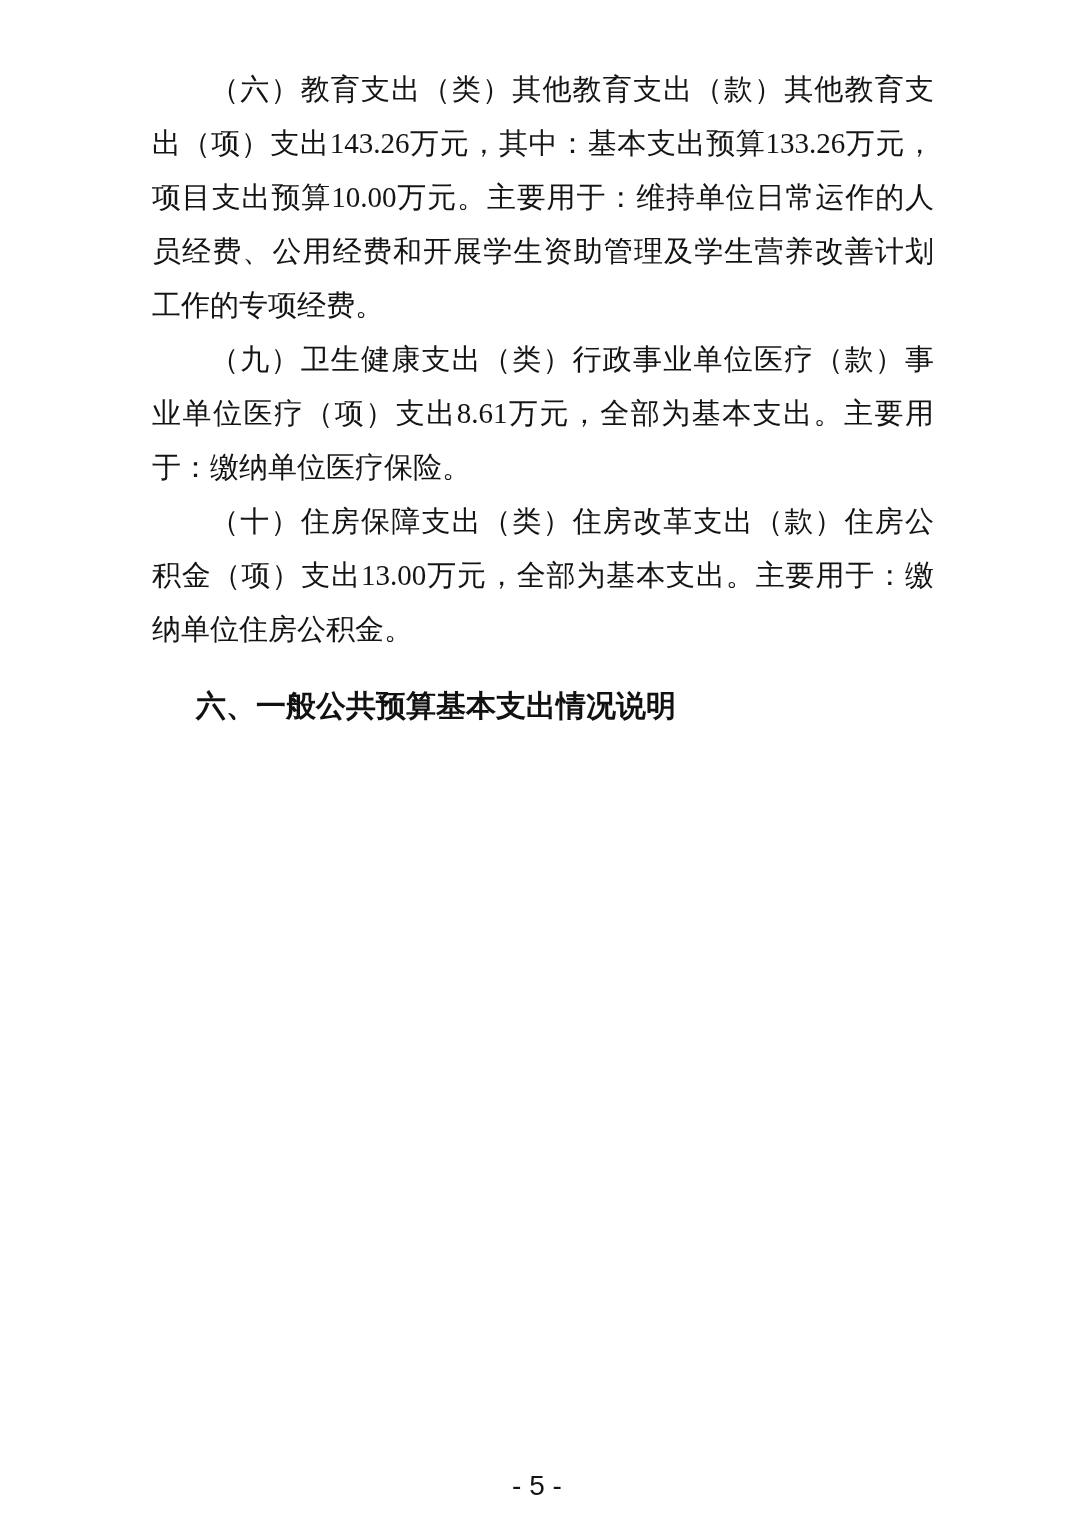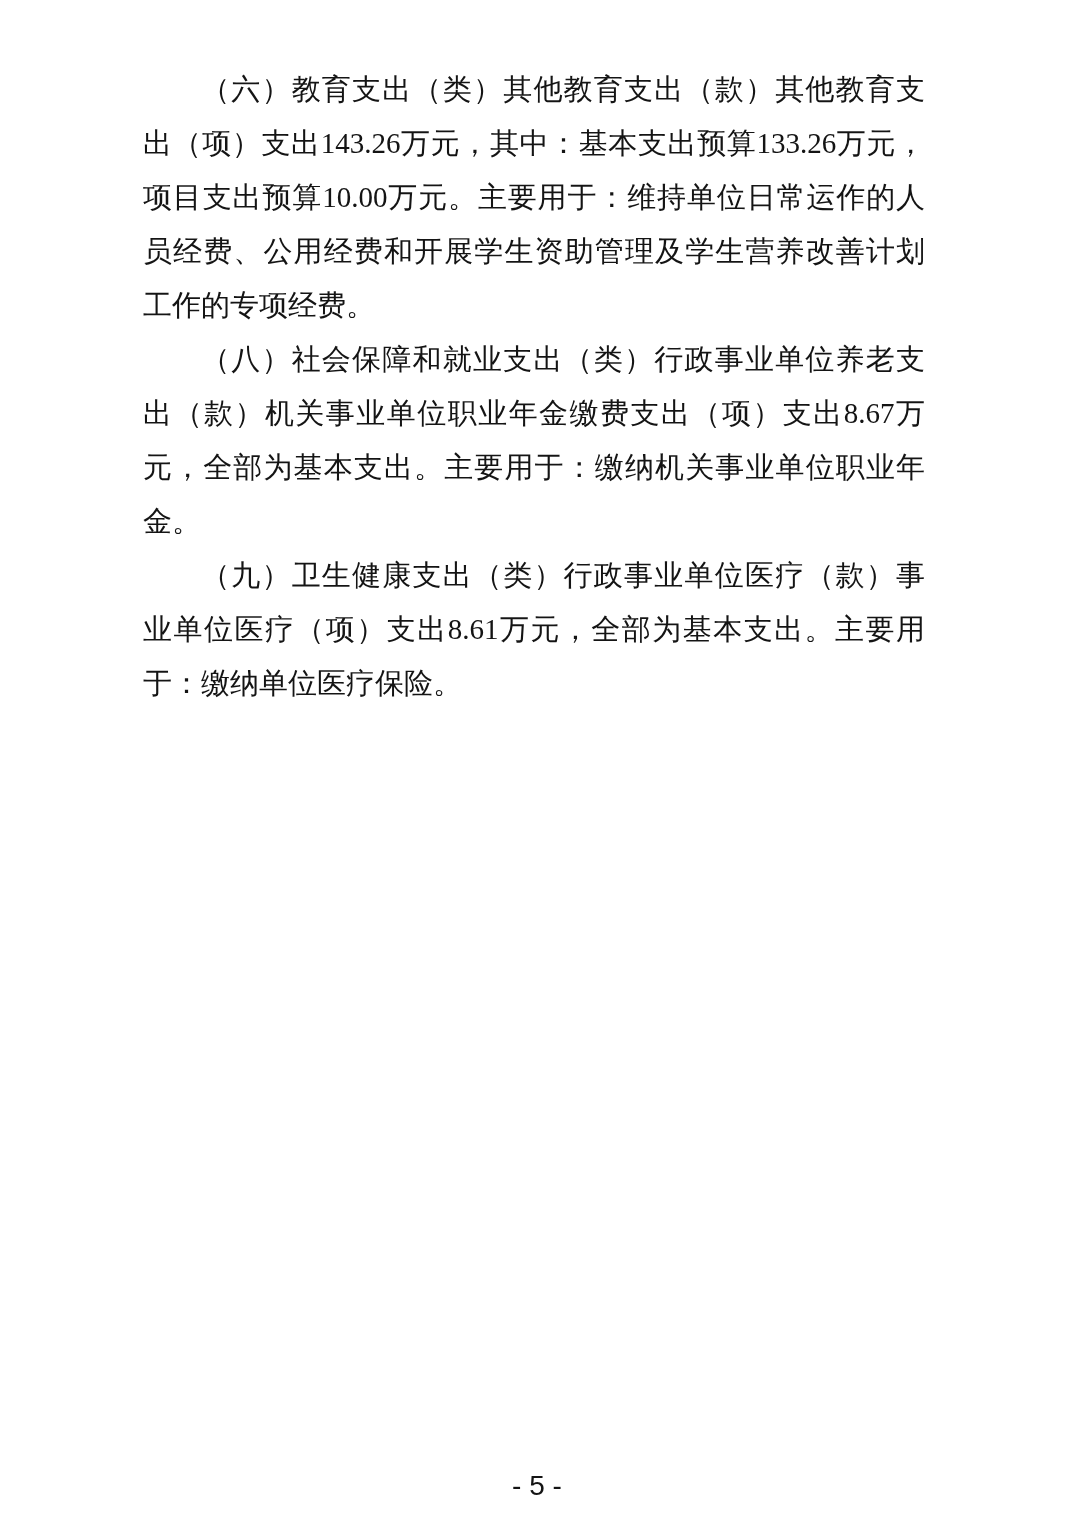--- a/index.html
+++ b/index.html
@@ -9,21 +9,21 @@
   }
   .page {
     position: relative;
     width: 1074px;
     height: 1520px;
     background: #ffffff;
     overflow: hidden;
   }
   .content {
     position: absolute;
-    left: 143px;
+    left: 152px;
     top: 62px;
     width: 782px;
     font-family: "Liberation Serif", "DejaVu Serif", serif;
     font-size: 29px;
     line-height: 54px;
     color: #141414;
     text-align: justify;
   }
   .content p {
     margin: 0;
@@ -49,20 +49,21 @@
     font-size: 28px;
     color: #141414;
   }
 </style>
 </head>
 <body>
 
 <div class="page">
   <div class="content">
     <p>（六）教育支出（类）其他教育支出（款）其他教育支出（项）支出143.26万元，其中：基本支出预算133.26万元，项目支出预算10.00万元。主要用于：维持单位日常运作的人员经费、公用经费和开展学生资助管理及学生营养改善计划工作的专项经费。</p>
-    <p>（八）社会保障和就业支出（类）行政事业单位养老支出（款）机关事业单位职业年金缴费支出（项）支出8.67万元，全部为基本支出。主要用于：缴纳机关事业单位职业年金。</p>
     <p>（九）卫生健康支出（类）行政事业单位医疗（款）事业单位医疗（项）支出8.61万元，全部为基本支出。主要用于：缴纳单位医疗保险。</p>
+    <p>（十）住房保障支出（类）住房改革支出（款）住房公积金（项）支出13.00万元，全部为基本支出。主要用于：缴纳单位住房公积金。</p>
 
+    <h2 class="section-heading">六、一般公共预算基本支出情况说明</h2>
 
   </div>
 
   <div class="page-number">- 5 -</div>
 </div>
 
 </body></html>

